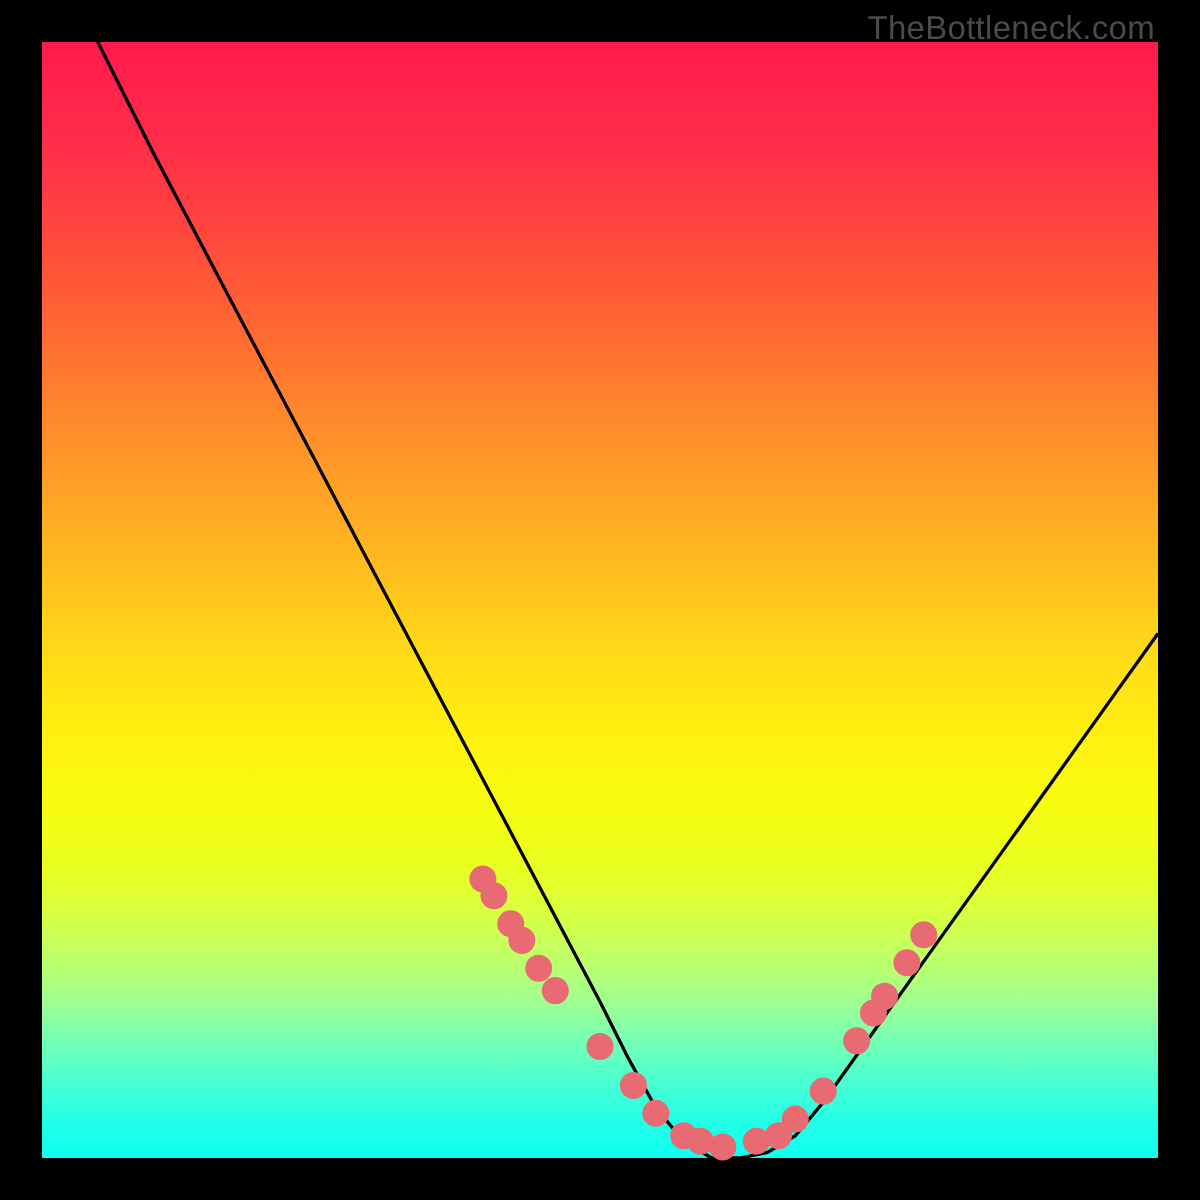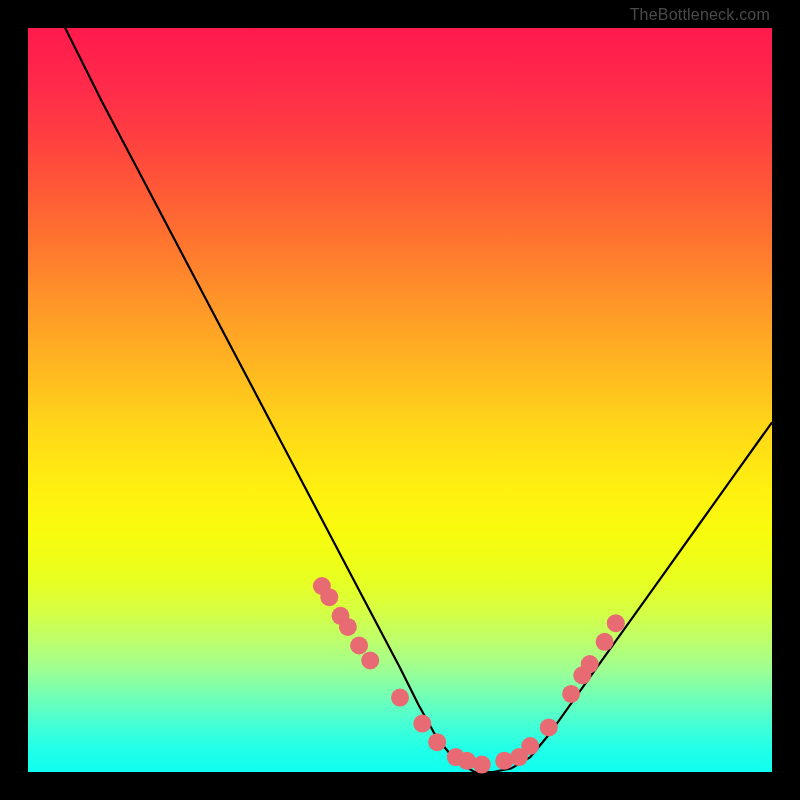--- a/index.html
+++ b/index.html
@@ -36,21 +36,21 @@
       #40ffd8 94%,
       #20ffe8 97%,
       #10fff0 100%
     );
   }
   .watermark {
     position: absolute;
     top: 6px;
     right: 30px;
     color: #4a4a4a;
-    font-size: 16px;
+    font-size: 22px;
     font-weight: 500;
     letter-spacing: 0.2px;
   }
   svg.curve {
     position: absolute;
     left: 28px;
     top: 28px;
     width: 744px;
     height: 744px;
     overflow: visible;

